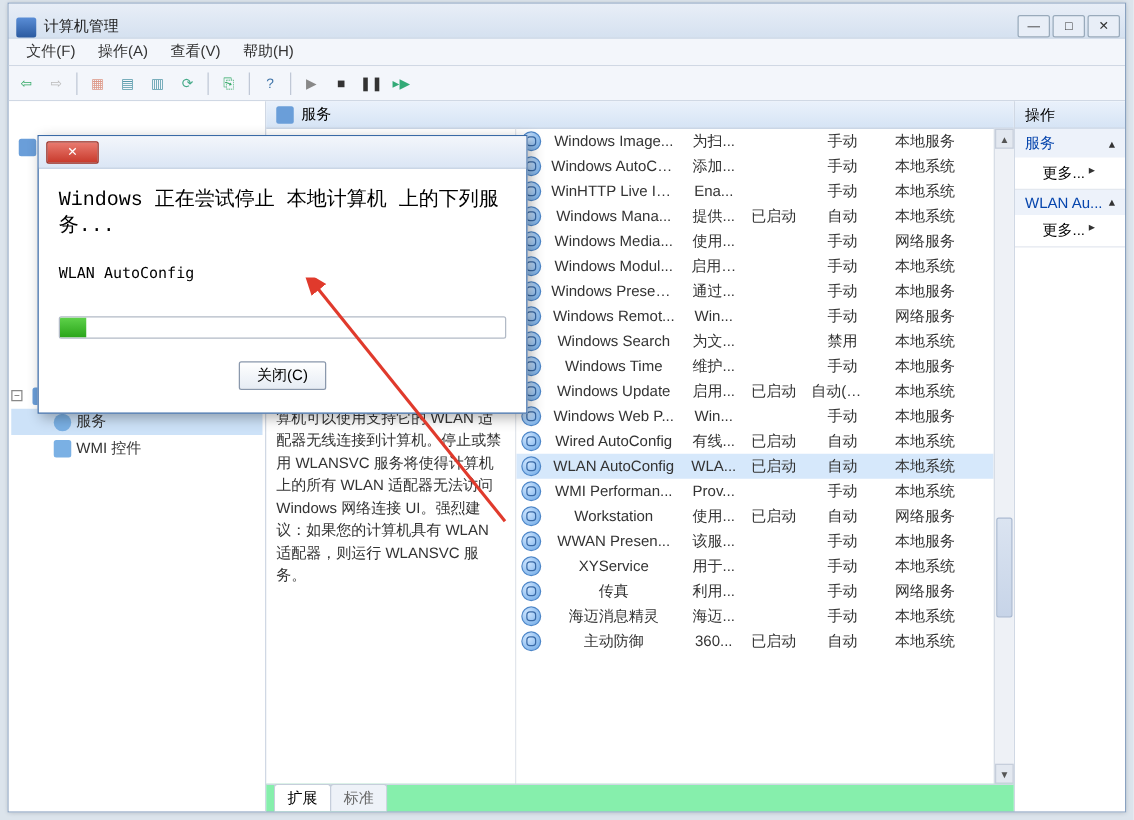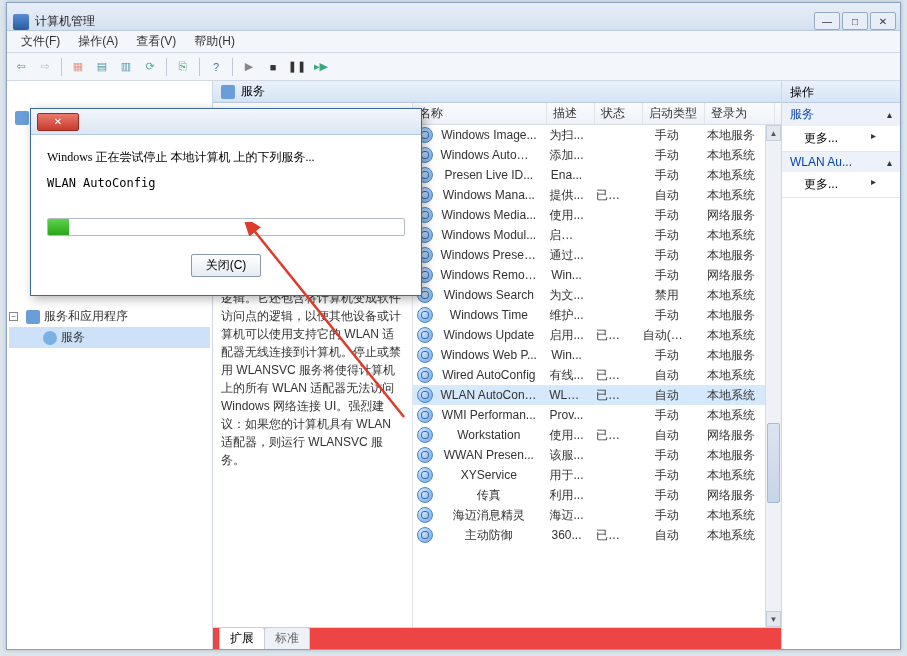--- a/index.html
+++ b/index.html
@@ -30,36 +30,36 @@
 .list-col { flex:1; display:flex; flex-direction:column; min-width:0;}
 .list-header { display:flex; height:22px; background: linear-gradient(#fafbfd,#eef2f8); border-bottom:1px solid #d7dde6; font-size:12px; color:#333;}
 .lh-cell { border-right:1px solid #e0e5ec; padding:3px 6px; display:flex; align-items:center; overflow:hidden; white-space:nowrap;}
 .c-name { width:134px;} .c-desc{ width:48px;} .c-stat{ width:48px;} .c-start{ width:62px;} .c-login{ width:70px;}
 .list-body { flex:1; overflow:auto;}
 .row { display:flex; height:20px; font-size:12px; color:#333; align-items:center;}
 .row.sel { background:#d6e8fb;}
 .r-ico { width:16px; height:16px; margin:0 2px 0 4px; border-radius:8px; background: radial-gradient(circle at 30% 30%,#cfe6ff,#6aa7e6); border:1px solid #4d86c8; position:relative;}
 .r-ico::after{content:"";position:absolute;left:3px;top:3px;width:6px;height:6px;border:1px solid #3a6aa6;border-radius:3px;}
 .rc { padding:0 6px; overflow:hidden; text-overflow:ellipsis; white-space:nowrap;}
-.tabs-footer { height:22px; border-top:1px solid #d0d8e4; display:flex; align-items:flex-end; padding:0 6px; gap:0; background:#ef4444;}
+.tabs-footer { height:22px; border-top:1px solid #d0d8e4; display:flex; align-items:flex-end; padding:0 6px; gap:0; background:#86efac;}
 .tab { padding:2px 10px; font-size:12px; border:1px solid #c6cedb; border-bottom:none; background:#fff; border-radius:3px 3px 0 0; margin-right:-1px;}
 .tab.inactive { background:#eef2f8; color:#666;}
-.actions-pane { width:118px; background:#fff; }
+.actions-pane { width:88px; background:#fff; }
 .act-hdr { height:22px; background: linear-gradient(#eaf1fb,#d6e4f5); border-bottom:1px solid #b9c9de; padding:3px 8px; font-size:12px;}
 .act-sect { border-bottom:1px solid #e3e8ef;}
 .act-title { background:#edf2fa; padding:3px 8px; display:flex; justify-content:space-between; align-items:center; color:#0645ad;}
 .act-item { padding:4px 24px 4px 22px; position:relative;}
 .act-arrow { font-size:10px; color:#333;}
 
 .dialog { position:absolute; left:30px; top:108px; width:392px; background:#fff; border:1px solid #3a6aa6; box-shadow:3px 3px 10px rgba(0,0,0,0.3); z-index:10;}
 .dlg-title { height:26px; background: linear-gradient(#f3f6fb,#dbe6f5); border-bottom:1px solid #b9c9de; display:flex; align-items:center; padding:0 6px;}
 .dlg-title-text { flex:1; font-size:12px;}
 .dlg-close { width:42px; height:18px; background: linear-gradient(#e97a6f,#c83a2c); border:1px solid #9a2a1e; border-radius:2px; display:flex; align-items:center; justify-content:center; color:#fff; font-size:10px;}
 .dlg-body { padding:14px 16px 18px;}
-.dlg-msg { font-size:12px; margin-bottom:10px; font-family: Liberation Serif, serif;}
+.dlg-msg { font-size:16px; margin-bottom:20px; font-family: Liberation Mono, monospace;}
 .dlg-svc { font-size:12px; margin-bottom:28px; font-family: SimSun, monospace;}
 .progress { height:18px; border:1px solid #b2bac6; background:#fff; border-radius:2px; overflow:hidden; margin-bottom:18px;}
 .progress-fill { height:100%; width:6%; background: linear-gradient(#5ed24a,#2aa51a);}
 .dlg-btns { display:flex; justify-content:center;}
 .dlg-btn { padding:2px 14px; border:1px solid #8a98ac; background: linear-gradient(#fff,#e6ecf4); font-size:12px; border-radius:2px;}
 
 .anno-arrow { position:absolute; left:244px; top:222px; width:170px; height:200px; pointer-events:none; z-index:20;}
 
 .vscroll { width:16px; background:#eef1f6; border-left:1px solid #d7dde6; display:flex; flex-direction:column;}
 .vs-btn { height:16px; background:#e3e8f0; border:1px solid #c6cedb; display:flex; align-items:center; justify-content:center; font-size:8px; color:#555;}
@@ -116,61 +116,58 @@
       <div style="height:178px"></div>
       <div class="tree-node" style="padding-left:14px">
         <span class="tree-toggle">−</span>
         <span style="width:14px;height:14px;background:#6a9ed9;border-radius:2px;display:inline-block"></span>
         <span>服务和应用程序</span>
       </div>
       <div class="tree-node sel" style="padding-left:34px">
         <span style="width:14px;height:14px;background:#7ab0e4;border-radius:7px;display:inline-block"></span>
         <span>服务</span>
       </div>
+      <div class="tree-node" style="padding-left:34px">
+        <span style="width:14px;height:14px;background:#7ab0e4;border-radius:2px;display:inline-block"></span>
+        <span>WMI 控件</span>
+      </div>
     </div>
 
     <div class="center">
       <div class="center-header">
         <div class="ico"></div>
         <span>服务</span>
       </div>
       <div class="center-body">
         <div class="desc-col">
           <div style="height:160px"></div>
           <div style="line-height:1.5">无线局域网(WLAN)的连接所需的逻辑。它还包含将计算机变成软件访问点的逻辑，以便其他设备或计算机可以使用支持它的 WLAN 适配器无线连接到计算机。停止或禁用 WLANSVC 服务将使得计算机上的所有 WLAN 适配器无法访问 Windows 网络连接 UI。强烈建议：如果您的计算机具有 WLAN 适配器，则运行 WLANSVC 服务。</div>
         </div>
         <div class="list-col">
-          <div class="list-header">
-            <div class="lh-cell c-name">名称</div>
-            <div class="lh-cell c-desc">描述</div>
-            <div class="lh-cell c-stat">状态</div>
-            <div class="lh-cell c-start">启动类型</div>
-            <div class="lh-cell c-login">登录为</div>
-          </div>
           <div class="list-wrap">
             <div class="list-body" id="svc-list">
                 <div class="row">
                   <div class="r-ico"></div>
                   <div class="rc c-name" style="width:112px">Windows Image...</div>
                   <div class="rc c-desc">为扫...</div>
                   <div class="rc c-stat"></div>
                   <div class="rc c-start">手动</div>
                   <div class="rc c-login">本地服务</div>
                 </div>
                 <div class="row">
                   <div class="r-ico"></div>
                   <div class="rc c-name" style="width:112px">Windows AutoConfig</div>
                   <div class="rc c-desc">添加...</div>
                   <div class="rc c-stat"></div>
                   <div class="rc c-start">手动</div>
                   <div class="rc c-login">本地系统</div>
                 </div>
                 <div class="row">
                   <div class="r-ico"></div>
-                  <div class="rc c-name" style="width:112px">Presen Live ID...</div>
+                  <div class="rc c-name" style="width:112px">WinHTTP Live ID...</div>
                   <div class="rc c-desc">Ena...</div>
                   <div class="rc c-stat"></div>
                   <div class="rc c-start">手动</div>
                   <div class="rc c-login">本地系统</div>
                 </div>
                 <div class="row">
                   <div class="r-ico"></div>
                   <div class="rc c-name" style="width:112px">Windows Mana...</div>
                   <div class="rc c-desc">提供...</div>
                   <div class="rc c-stat">已启动</div>

